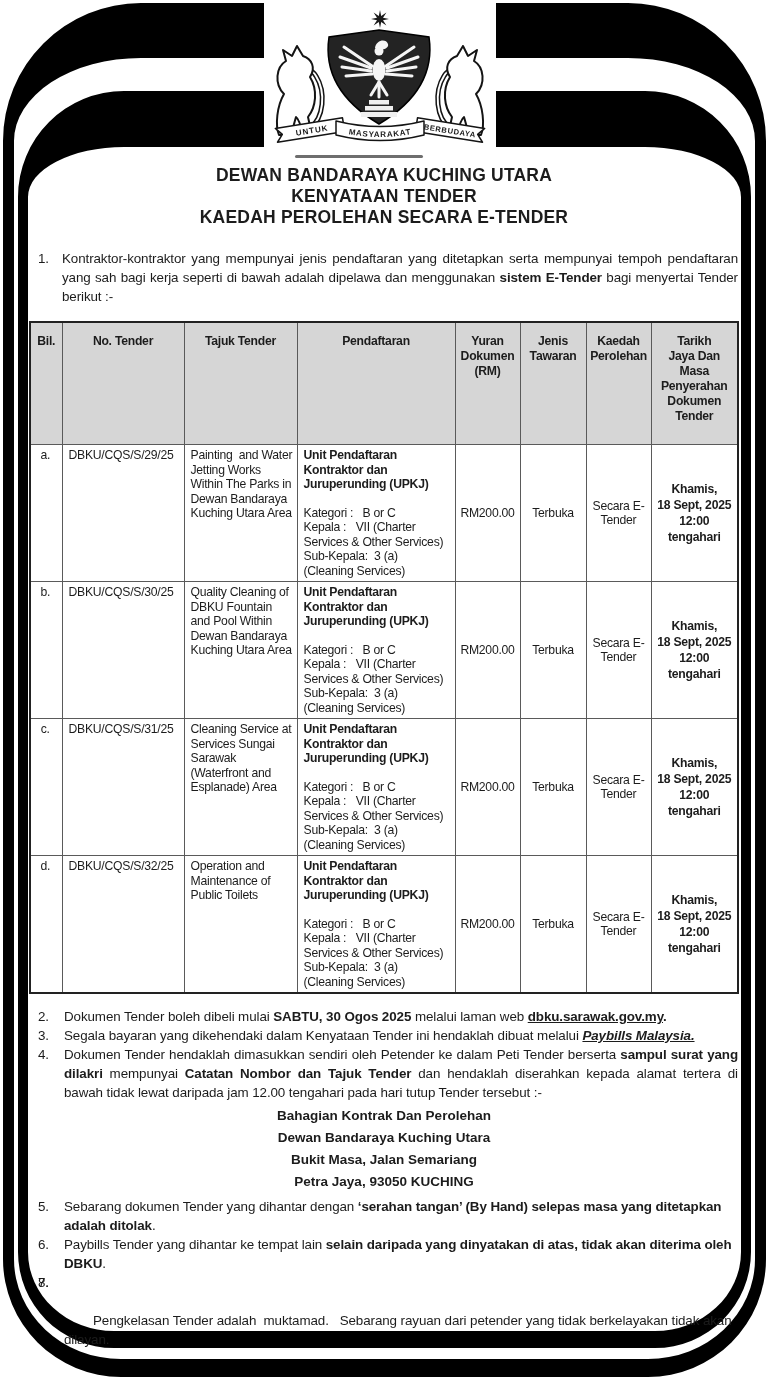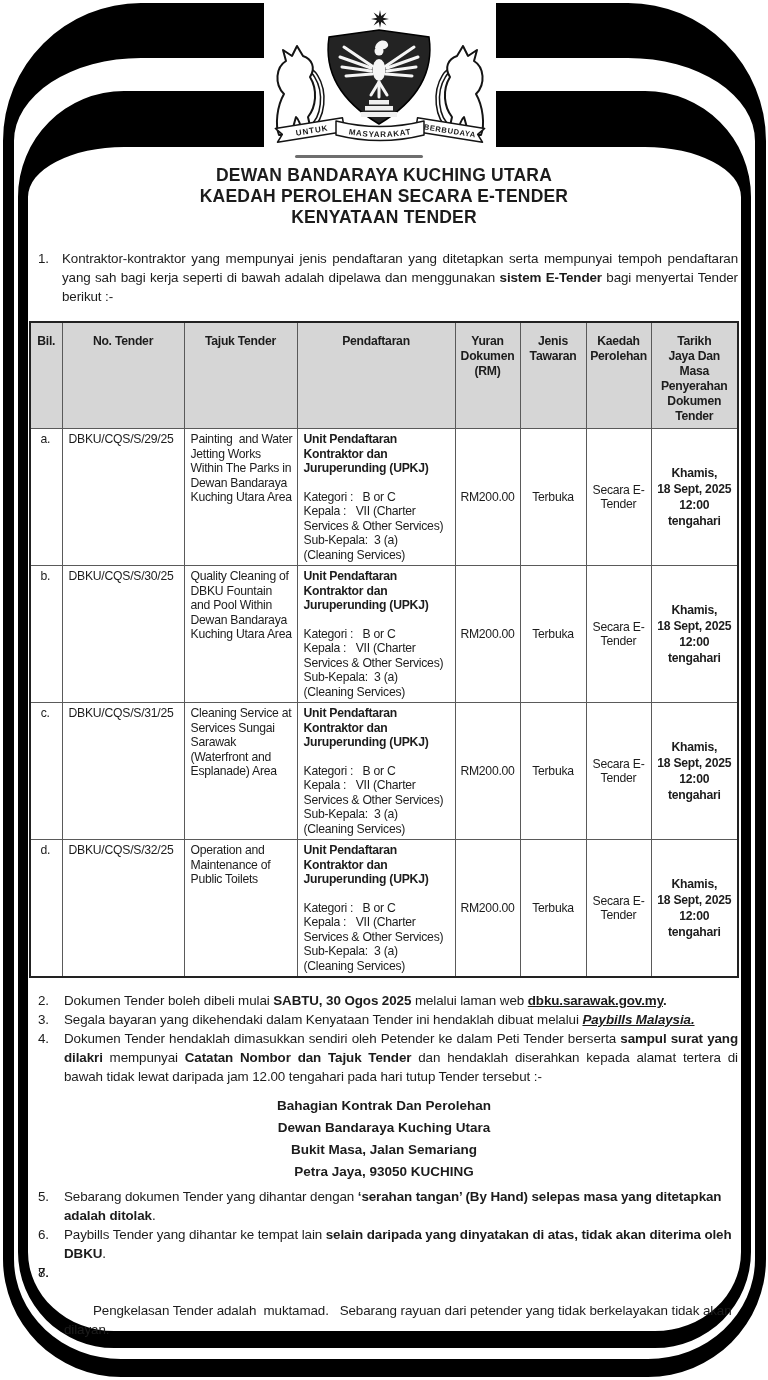--- a/index.html
+++ b/index.html
@@ -32,35 +32,35 @@
   .b{font-weight:bold;}
   .i{font-style:italic;text-decoration:underline;}
   .u{text-decoration:underline;}
   .prewrap{white-space:pre-wrap;}
 
   
   table.tender{margin-top:15px;width:708px;margin-left:-1px;border-collapse:collapse;
     table-layout:fixed;font-size:12.2px;line-height:14.5px;letter-spacing:-.25px;}
   table.tender th,table.tender td{border:1px solid #5a5a5a;}
   table.tender{border:2px solid #222;}
-  th{background:#d6d6d6;font-weight:bold;vertical-align:top;padding:11px 2px 4px 2px;
+  th{background:#d6d6d6;font-weight:bold;vertical-align:top;padding:11px 2px 20px 2px;
      text-align:center;line-height:15px;}
   th .hline{display:block;}
   td{vertical-align:top;padding:3px 4px 3px 6px;}
   td.mid{vertical-align:middle;text-align:center;padding:12px 2px;}
   td.c-bil{text-align:center;padding-left:2px;}
   .reg-title{font-weight:bold;}
   .reg-gap{height:14px;}
   .c-tarikh div{font-weight:bold;line-height:16px;}
   thead tr{height:98px;}
   tbody tr{height:133px;}
 
   
   .notes-top{margin-top:13px;}
-  .address{margin-top:9px;text-align:center;font-weight:bold;font-size:13.5px;line-height:22px;}
+  .address{margin-top:3px;text-align:center;font-weight:bold;font-size:13.5px;line-height:22px;}
   .notes-bottom{margin-top:4px;}
 </style>
 </head>
 <body>
 
 <div class="page">
 
   <div class="frame-outer"></div>
   <div class="frame-inner"></div>
   <div class="crest-mask"></div>
@@ -126,22 +126,22 @@
       </text>
     </g>
   </svg>
 
   <div class="smudge"></div>
 
   <div class="content">
 
     <div class="title-block">
       <div>DEWAN BANDARAYA KUCHING UTARA</div>
+      <div>KENYATAAN TENDER</div>
       <div>KAEDAH PEROLEHAN SECARA E-TENDER</div>
-      <div>KENYATAAN TENDER</div>
     </div>
 
     <div class="para intro">
       <span class="num">1.</span>
       <span><span>Kontraktor-kontraktor yang mempunyai jenis pendaftaran yang ditetapkan serta mempunyai tempoh pendaftaran yang sah bagi kerja seperti di bawah adalah dipelawa dan menggunakan </span><span class="b">sistem E-Tender</span><span> bagi menyertai Tender berikut :-</span></span>
     </div>
 
     <table class="tender">
       <colgroup>
         <col style="width:32px">

